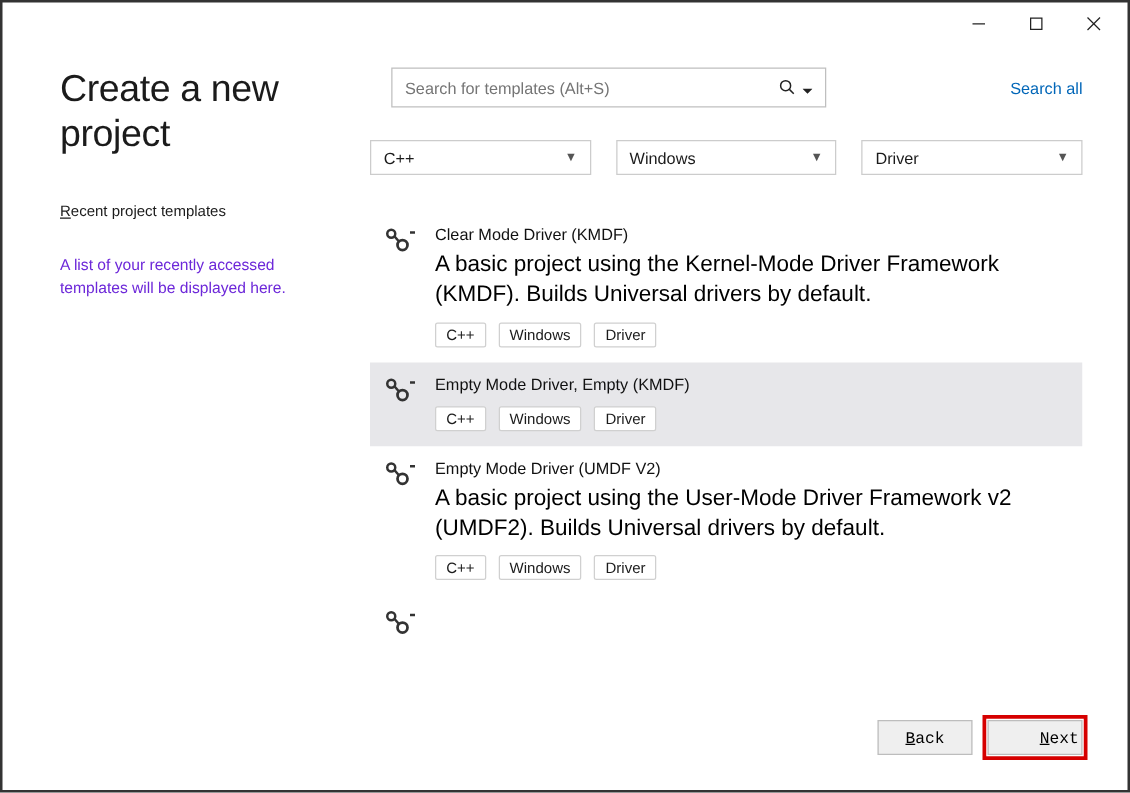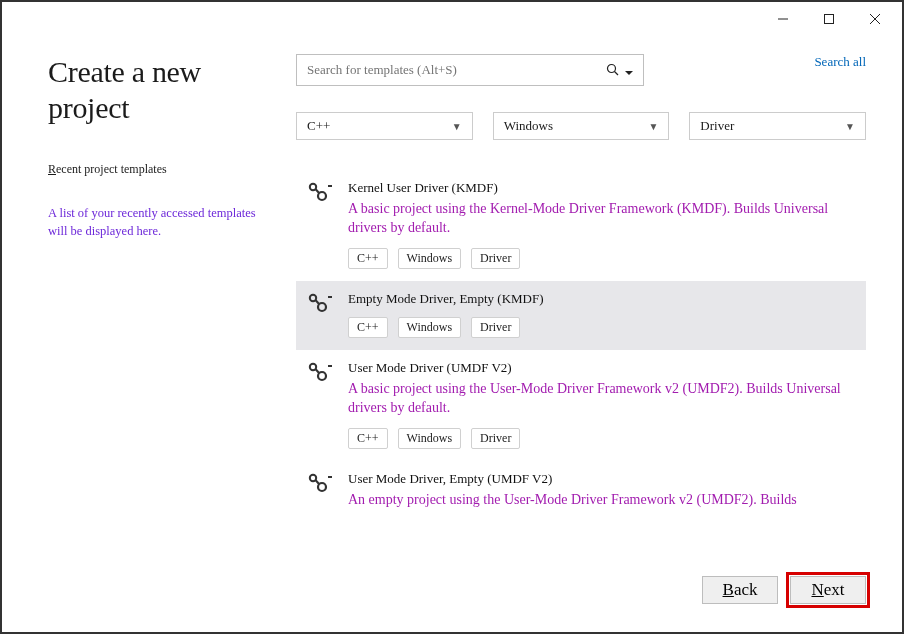--- a/index.html
+++ b/index.html
@@ -27,21 +27,20 @@
   display: flex;
   align-items: center;
   justify-content: center;
   font-size: 14px;
   cursor: pointer;
 }
 .winbtn svg { stroke: #222; stroke-width: 1; fill: none; }
 .content {
   display: flex;
   padding: 18px 36px 0 46px;
-  font-family: Liberation Serif, serif;
 }
 .leftcol {
   width: 248px;
   flex-shrink: 0;
   padding-right: 20px;
 }
 .heading {
   font-size: 30px;
   font-weight: 400;
   line-height: 1.2;
@@ -58,21 +57,23 @@
   color: #6d28d9;
   margin-top: 28px;
   line-height: 1.4;
 }
 .rightcol {
   flex: 1;
   min-width: 0;
 }
 .searchrow {
   display: flex;
+  align-items: center;
   gap: 28px;
+  margin-left: 17px;
 }
 .searchbox {
   flex: 0 0 348px;
   border: 1px solid #bfbfbf;
   height: 32px;
   display: flex;
   align-items: center;
   padding: 0 8px 0 10px;
 }
 .searchbox input {
@@ -134,22 +135,22 @@
   flex-shrink: 0;
   padding-top: 2px;
 }
 .tpl-body { flex: 1; min-width: 0; }
 .tpl-title {
   font-size: 13px;
   color: #111;
   margin-bottom: 4px;
 }
 .tpl-desc {
-  font-size: 14px;
-  color: #a21caf;
+  font-size: 18px;
+  color: #000000;
   line-height: 1.35;
 }
 .tags {
   display: flex;
   gap: 10px;
   margin-top: 10px;
 }
 .tag {
   border: 1px solid #d0d0d0;
   background: #fff;
@@ -162,29 +163,30 @@
   bottom: 28px;
   right: 36px;
   display: flex;
   gap: 12px;
 }
 .btn {
   min-width: 76px;
   height: 28px;
   border: 1px solid #bdbdbd;
   background: #efefef;
-  font-size: 17px;
+  font-size: 13px;
   cursor: pointer;
   padding: 0 2px;
-  font-family: Liberation Serif, serif;
+  font-family: Liberation Mono, monospace;
 }
 .btn .ul { text-decoration: underline; }
 .next-hl {
   outline: 3px solid #d60000;
   outline-offset: 1px;
+  text-align: right;
 }
 </style>
 </head>
 <body>
 
 <div class="titlebar">
   <div class="winbtn">
     <svg width="12" height="12">
         <line x1="1" y1="6" x2="11" y2="6"></line>
       </svg>
@@ -247,21 +249,21 @@
 
     <div class="templates" id="tpl-list">
         <div class="tpl">
           <div class="tpl-icon"><svg width="24" height="20" viewBox="0 0 24 20">
               <circle cx="5" cy="5" r="3.2" fill="none" stroke="#333" stroke-width="2"></circle>
               <circle cx="14" cy="14" r="4" fill="none" stroke="#333" stroke-width="2.2"></circle>
               <path d="M7.5 7 L11 11" stroke="#333" stroke-width="2"></path>
               <line x1="20" y1="4" x2="24" y2="4" stroke="#333" stroke-width="2"></line>
             </svg></div>
           <div class="tpl-body">
-            <div class="tpl-title">Kernel User Driver (KMDF)</div>
+            <div class="tpl-title">Clear Mode Driver (KMDF)</div>
             <div class="tpl-desc">A basic project using the Kernel-Mode Driver Framework (KMDF). Builds Universal drivers by default.</div>
             <div class="tags">
               <span class="tag">C++</span>
               <span class="tag">Windows</span>
               <span class="tag">Driver</span>
             </div>
           </div>
         </div>
         <div class="tpl selected">
           <div class="tpl-icon"><svg width="24" height="20" viewBox="0 0 24 20">
@@ -280,40 +282,36 @@
           </div>
         </div>
         <div class="tpl">
           <div class="tpl-icon"><svg width="24" height="20" viewBox="0 0 24 20">
               <circle cx="5" cy="5" r="3.2" fill="none" stroke="#333" stroke-width="2"></circle>
               <circle cx="14" cy="14" r="4" fill="none" stroke="#333" stroke-width="2.2"></circle>
               <path d="M7.5 7 L11 11" stroke="#333" stroke-width="2"></path>
               <line x1="20" y1="4" x2="24" y2="4" stroke="#333" stroke-width="2"></line>
             </svg></div>
           <div class="tpl-body">
-            <div class="tpl-title">User Mode Driver (UMDF V2)</div>
+            <div class="tpl-title">Empty Mode Driver (UMDF V2)</div>
             <div class="tpl-desc">A basic project using the User-Mode Driver Framework v2 (UMDF2). Builds Universal drivers by default.</div>
             <div class="tags">
               <span class="tag">C++</span>
               <span class="tag">Windows</span>
               <span class="tag">Driver</span>
             </div>
           </div>
         </div>
         <div class="tpl">
           <div class="tpl-icon"><svg width="24" height="20" viewBox="0 0 24 20">
               <circle cx="5" cy="5" r="3.2" fill="none" stroke="#333" stroke-width="2"></circle>
               <circle cx="14" cy="14" r="4" fill="none" stroke="#333" stroke-width="2.2"></circle>
               <path d="M7.5 7 L11 11" stroke="#333" stroke-width="2"></path>
               <line x1="20" y1="4" x2="24" y2="4" stroke="#333" stroke-width="2"></line>
             </svg></div>
-          <div class="tpl-body">
-            <div class="tpl-title">User Mode Driver, Empty (UMDF V2)</div>
-            <div class="tpl-desc">An empty project using the User-Mode Driver Framework v2 (UMDF2). Builds</div>
-          </div>
         </div>
       </div>
   </div>
 </div>
 
 <div class="footer">
   <button class="btn">
     <span class="ul">B</span><span>ack</span>
   </button>
   <button class="btn next-hl">

